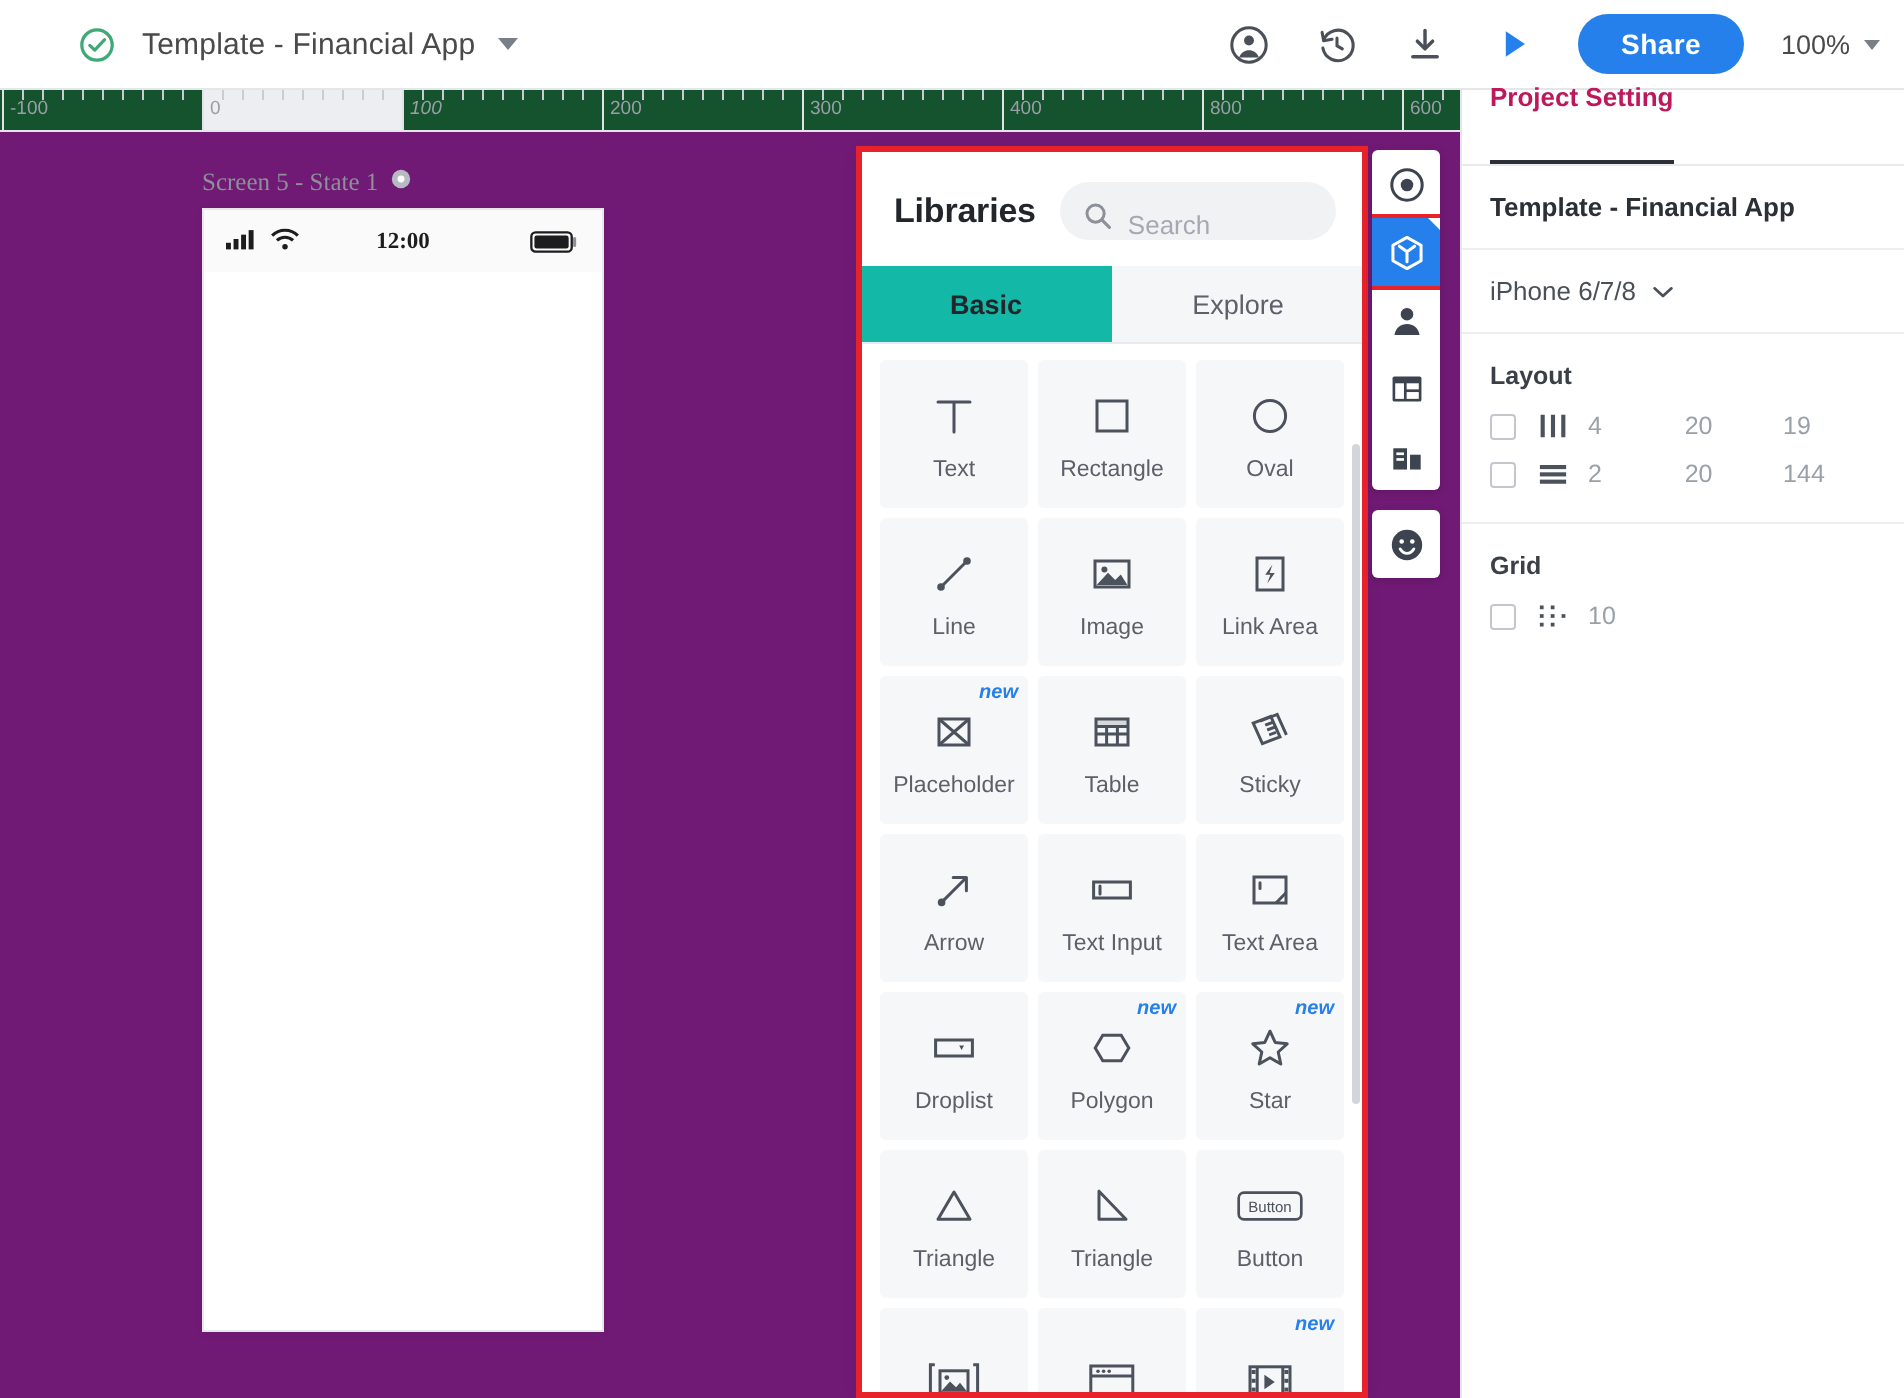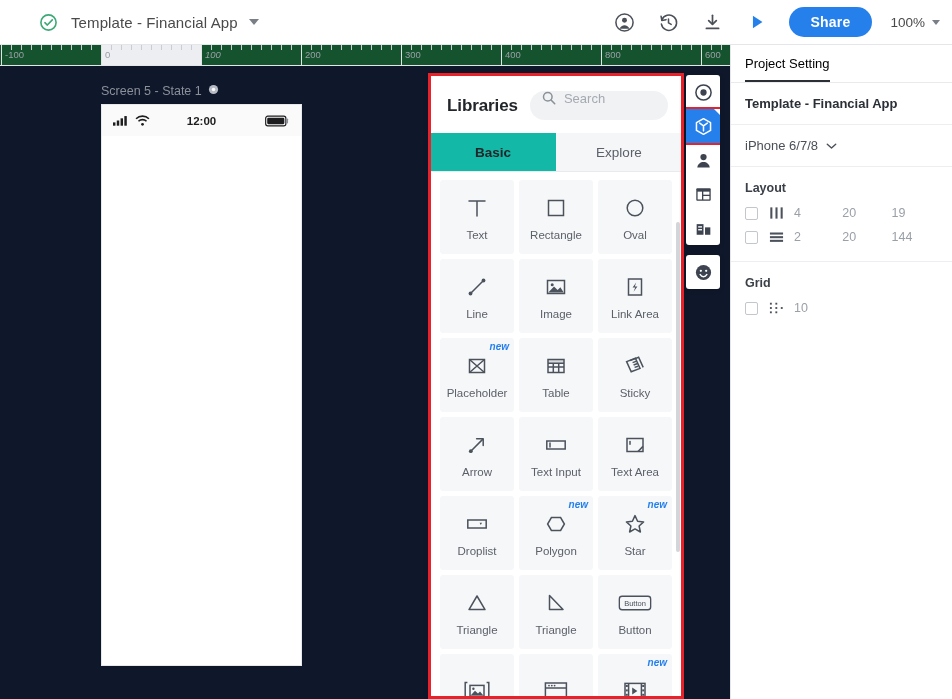--- a/index.html
+++ b/index.html
@@ -52,21 +52,21 @@
     background: #c9ccd2; }
   .ruler-h .tick.major { height: 21px; background: #e1e3e7; }
   .ruler-h .lbl { position: absolute; top: 4px; font-size: 9.5px;
     color: #9a9ea6; padding-left: 4px; }
   .ruler-h .hl { position: absolute; top: 0; height: 21px;
     background: #eceef1; }
 
   
   .canvas {
     position: absolute; left: 0; top: 66px; width: 730px; height: 633px;
-    background: #0f172a; overflow: hidden;
+    background: #701a75; overflow: hidden; font-family: Liberation Serif, serif;
   }
   .screen-label {
     position: absolute; left: 101px; top: 18px; font-size: 12.5px;
     color: #8b9099; display: flex; align-items: center; gap: 6px;
   }
   .phone {
     position: absolute; left: 101px; top: 38px; width: 201px; height: 562px;
     background: #ffffff; border: 1px solid #e6e8eb;
     box-shadow: 0 1px 3px rgba(0,0,0,.06);
   }
@@ -83,21 +83,21 @@
   .lib-panel {
     position: absolute; left: 430px; top: 75px; width: 252px; height: 622px;
     background: #ffffff; box-shadow: 0 1px 8px rgba(0,0,0,.10);
     display: flex; flex-direction: column; overflow: hidden;
   }
   .lib-head { display: flex; align-items: center; padding: 16px 14px 13px 17px; }
   .lib-title { font-size: 17px; font-weight: bold; color: #22262b;
     letter-spacing: -.1px; }
   .lib-search {
     margin-left: 12px; flex: 1; height: 29px; background: #f1f2f4;
-    border-radius: 15px; display: flex; align-items: flex-start;
+    border-radius: 15px; display: flex; align-items: flex-end;
     padding: 0 12px; gap: 8px; cursor: text;
   }
   .lib-search input {
     border: none; background: transparent; outline: none; font-size: 13px;
     color: #5c6069; width: 100%; font-family: "Liberation Sans", sans-serif;
   }
   .lib-search input::placeholder { color: #a5a9b1; }
   .lib-tabs { display: flex; height: 39px; border-bottom: 1px solid #e8eaed; }
   .lib-tab {
     flex: 1; display: flex; align-items: center; justify-content: center;
@@ -148,22 +148,22 @@
     outline: 2px solid #e8222a; outline-offset: 0px; z-index: 2;
   }
 
   
   .rpanel {
     position: absolute; right: 0; top: 45px; width: 222px; height: 654px;
     background: #ffffff; border-left: 1px solid #e4e6ea;
   }
   .rp-tabrow { height: 38px; display: flex; align-items: flex-end;
     padding: 0 14px; border-bottom: 1px solid #e8eaed; }
-  .rp-tab { font-size: 13px; font-weight: normal; color: #000000;
-    padding-bottom: 9px; border-bottom: 2px solid #2b2f36; cursor: pointer; }
+  .rp-tab { font-size: 13px; font-weight: bold; color: #be185d;
+    padding-bottom: 24px; border-bottom: 2px solid #2b2f36; cursor: pointer; }
   .rp-row { padding: 13px 14px; border-bottom: 1px solid #eceef1; }
   .rp-projname { font-size: 13px; font-weight: bold; color: #2b2f36; }
   .rp-device { display: flex; align-items: center; gap: 8px; font-size: 13px;
     color: #4a4f58; cursor: pointer; }
   .rp-sec-title { font-size: 12.5px; font-weight: bold; color: #3b4048;
     padding: 14px 14px 6px 14px; }
   .rp-grid-row {
     display: flex; align-items: center; padding: 5px 14px; gap: 0;
     font-size: 12.5px; color: #9aa0a8;
   }

